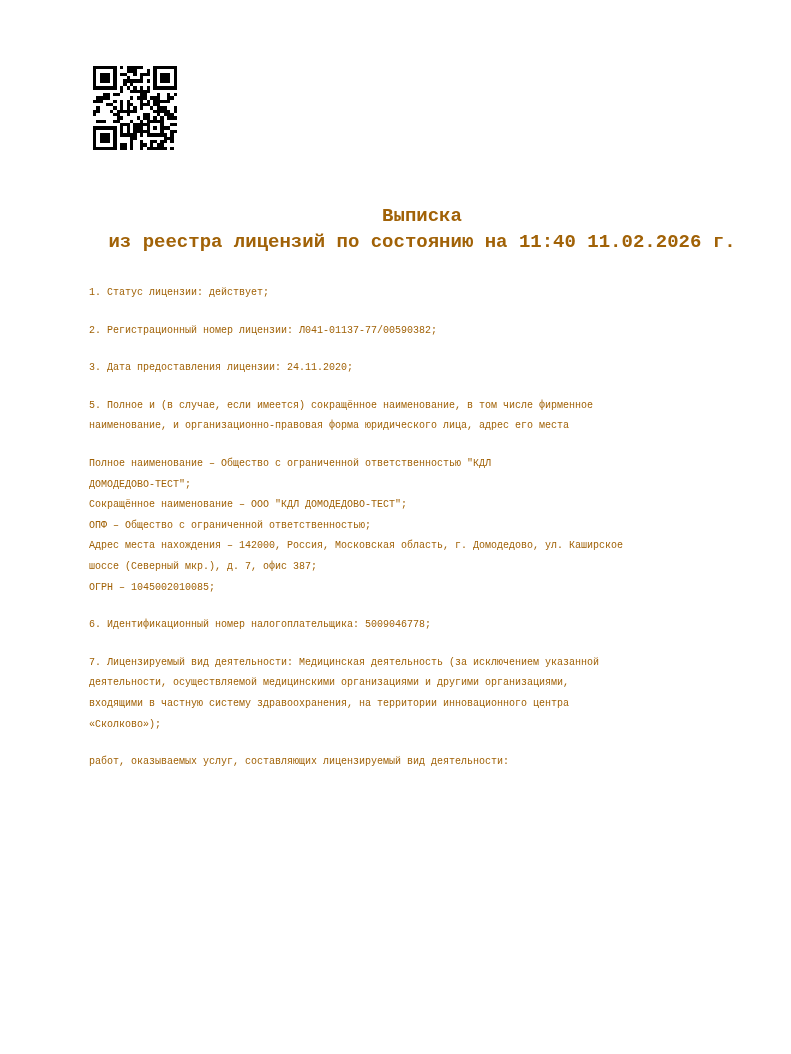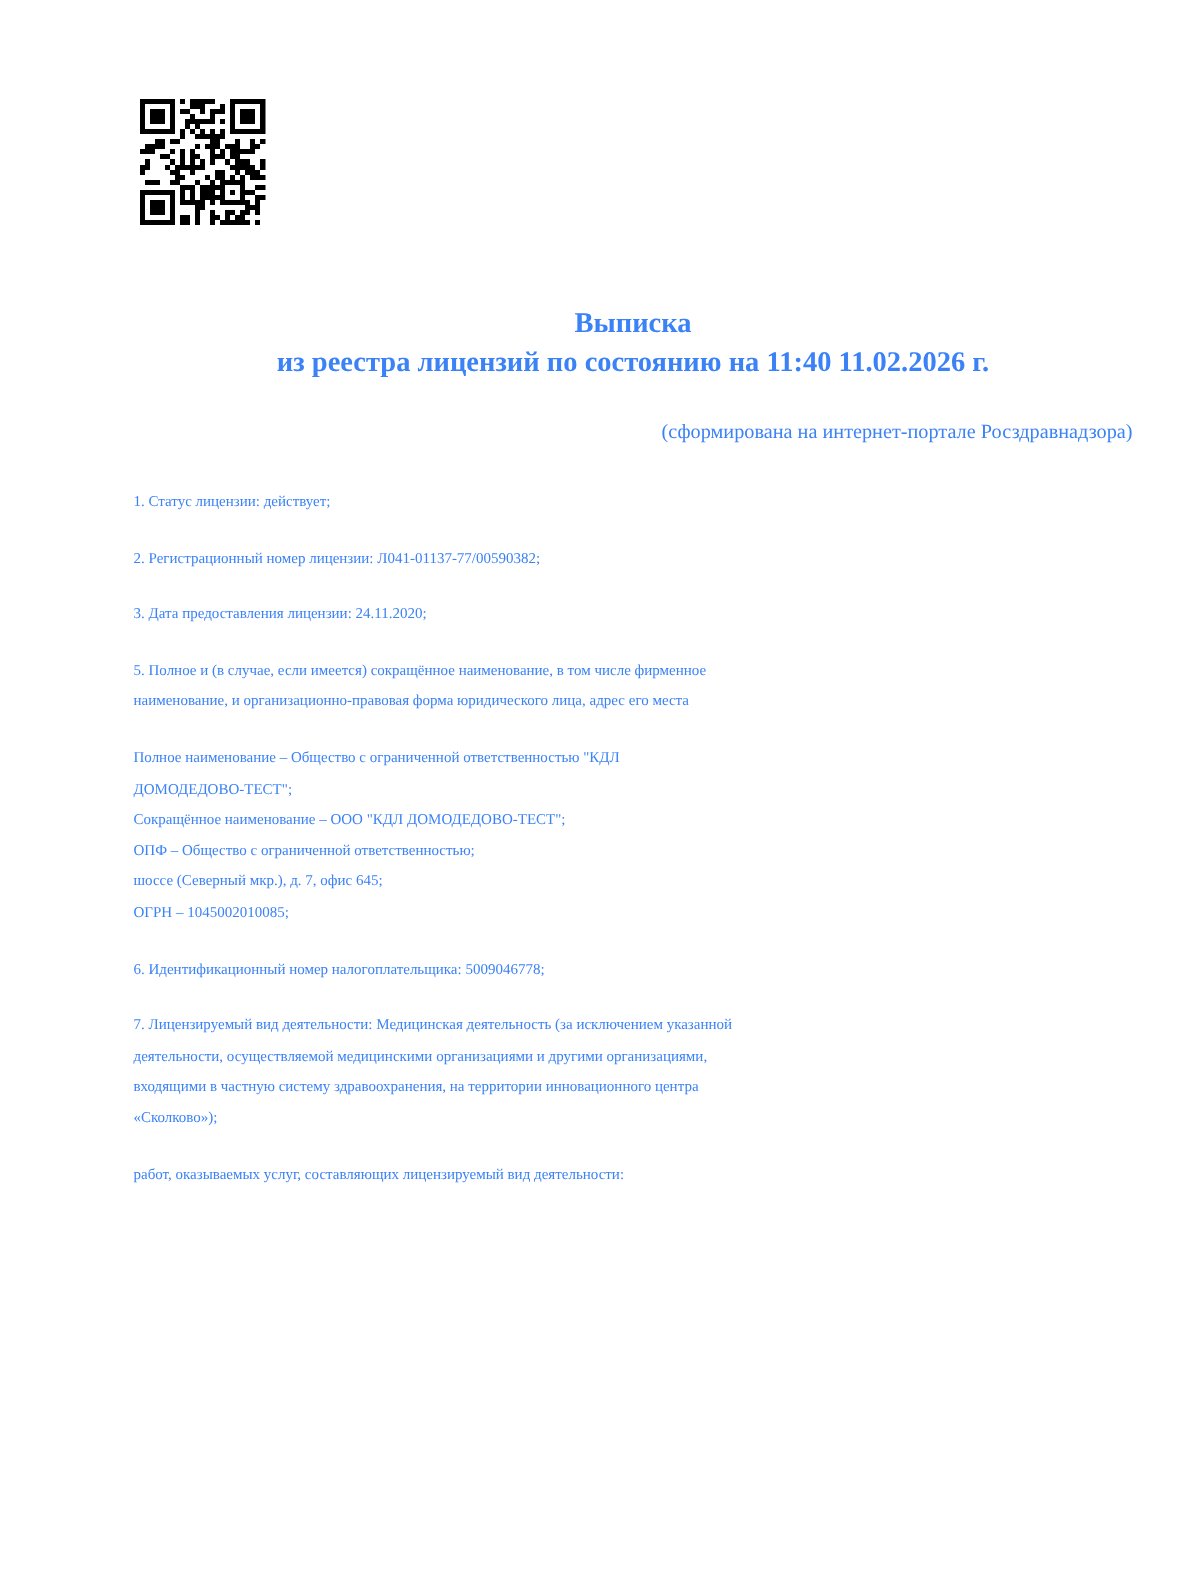--- a/index.html
+++ b/index.html
@@ -1,22 +1,22 @@
 <!DOCTYPE html>
 <html><head>
 <meta charset="utf-8">
 <style>
   html, body { margin: 0; padding: 0; background: #ffffff; }
   .page {
     position: relative;
     width: 791px;
     height: 1054px;
     background: #ffffff;
-    color: #3b82f6;
-    font-family: Liberation Serif, serif;
+    color: #a16207;
+    font-family: Liberation Mono, monospace;
     overflow: hidden;
   }
   .qr {
     position: absolute;
     left: 93px;
     top: 66px;
     width: 84px;
     height: 84px;
   }
   .content {
@@ -268,42 +268,42 @@
         <rect x="18" y="18" width="1" height="1" fill="#000000"></rect>
       </svg></div>
 
   <div class="content">
 
     <div class="title">
       <div>Выписка</div>
       <div>из реестра лицензий по состоянию на 11:40 11.02.2026 г.</div>
     </div>
 
-    <div class="subtitle">(сформирована на интернет-портале Росздравнадзора)</div>
 
     <div class="docbody">
       <div class="para">
           <div class="tline">1. Статус лицензии: действует;</div>
         </div>
       <div class="para">
           <div class="tline">2. Регистрационный номер лицензии: Л041-01137-77/00590382;</div>
         </div>
       <div class="para">
           <div class="tline">3. Дата предоставления лицензии: 24.11.2020;</div>
         </div>
       <div class="para">
           <div class="tline">5. Полное и (в случае, если имеется) сокращённое наименование, в том числе фирменное</div>
           <div class="tline">наименование, и организационно-правовая форма юридического лица, адрес его места</div>
         </div>
       <div class="para">
           <div class="tline">Полное наименование – Общество с ограниченной ответственностью "КДЛ</div>
           <div class="tline">ДОМОДЕДОВО-ТЕСТ";</div>
           <div class="tline">Сокращённое наименование – ООО "КДЛ ДОМОДЕДОВО-ТЕСТ";</div>
           <div class="tline">ОПФ – Общество с ограниченной ответственностью;</div>
-          <div class="tline">шоссе (Северный мкр.), д. 7, офис 645;</div>
+          <div class="tline">Адрес места нахождения – 142000, Россия, Московская область, г. Домодедово, ул. Каширское</div>
+          <div class="tline">шоссе (Северный мкр.), д. 7, офис 387;</div>
           <div class="tline">ОГРН – 1045002010085;</div>
         </div>
       <div class="para">
           <div class="tline">6. Идентификационный номер налогоплательщика: 5009046778;</div>
         </div>
       <div class="para">
           <div class="tline">7. Лицензируемый вид деятельности: Медицинская деятельность (за исключением указанной</div>
           <div class="tline">деятельности, осуществляемой медицинскими организациями и другими организациями,</div>
           <div class="tline">входящими в частную систему здравоохранения, на территории инновационного центра</div>
           <div class="tline">«Сколково»);</div>

